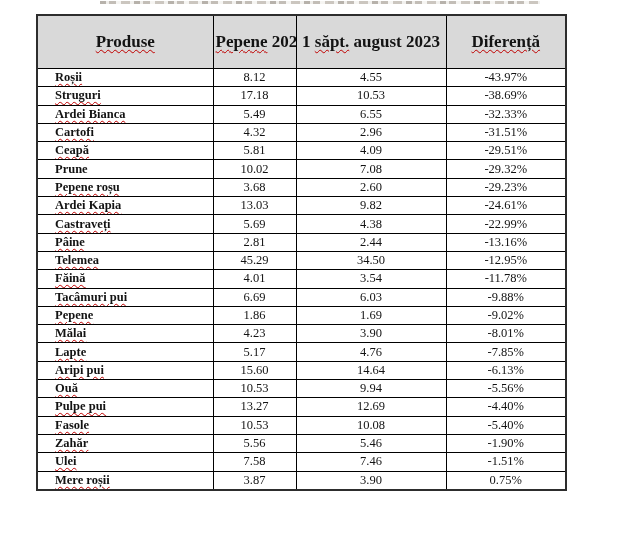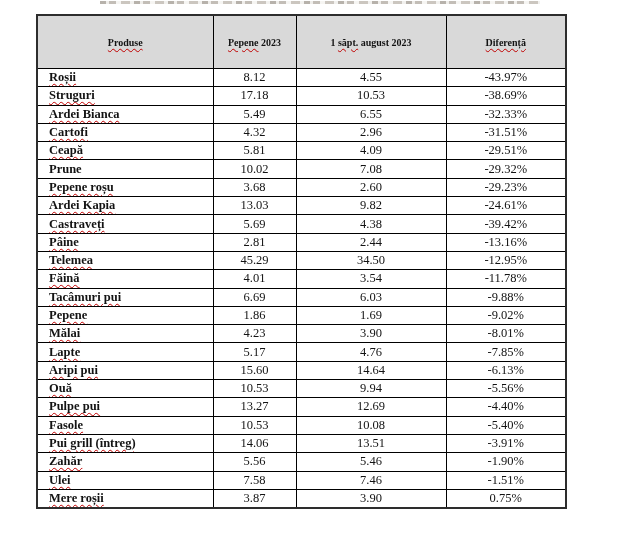--- a/index.html
+++ b/index.html
@@ -33,36 +33,36 @@
   }
   .doc-table th, .doc-table td {
     border: 1px solid #000000;
     color: #131313;
     overflow: hidden;
     white-space: nowrap;
   }
   .doc-table thead th {
     background: #d9d9d9;
     height: 52px;
-    font-size: 10px;
+    font-size: 17px;
     font-weight: bold;
     text-align: center;
     vertical-align: middle;
     padding: 0 2px;
   }
   .doc-table tbody td {
     height: 17.3px;
     font-size: 12.5px;
     padding: 0;
     vertical-align: middle;
   }
   .doc-table td.prod {
     font-weight: bold;
     text-align: left;
-    padding-left: 11px;
+    padding-left: 17px;
   }
   .doc-table td.num {
     text-align: center;
     font-weight: normal;
   }
   .sq {
     text-decoration-line: underline;
     text-decoration-style: wavy;
     text-decoration-color: #c00000;
     text-decoration-thickness: 1px;
@@ -137,21 +137,21 @@
         <tr>
           <td class="prod"><span class="sq">Ardei Kapia</span></td>
           <td class="num">13.03</td>
           <td class="num">9.82</td>
           <td class="num">-24.61%</td>
         </tr>
         <tr>
           <td class="prod"><span class="sq">Castraveți</span></td>
           <td class="num">5.69</td>
           <td class="num">4.38</td>
-          <td class="num">-39.42%</td>
+          <td class="num">-22.99%</td>
         </tr>
         <tr>
           <td class="prod"><span class="sq">Pâine</span></td>
           <td class="num">2.81</td>
           <td class="num">2.44</td>
           <td class="num">-13.16%</td>
         </tr>
         <tr>
           <td class="prod"><span class="sq">Telemea</span></td>
           <td class="num">45.29</td>
@@ -206,26 +206,20 @@
           <td class="num">12.69</td>
           <td class="num">-4.40%</td>
         </tr>
         <tr>
           <td class="prod"><span class="sq">Fasole</span></td>
           <td class="num">10.53</td>
           <td class="num">10.08</td>
           <td class="num">-5.40%</td>
         </tr>
         <tr>
-          <td class="prod"><span class="sq">Pui grill (întreg)</span></td>
-          <td class="num">14.06</td>
-          <td class="num">13.51</td>
-          <td class="num">-3.91%</td>
-        </tr>
-        <tr>
           <td class="prod"><span class="sq">Zahăr</span></td>
           <td class="num">5.56</td>
           <td class="num">5.46</td>
           <td class="num">-1.90%</td>
         </tr>
         <tr>
           <td class="prod"><span class="sq">Ulei</span></td>
           <td class="num">7.58</td>
           <td class="num">7.46</td>
           <td class="num">-1.51%</td>

